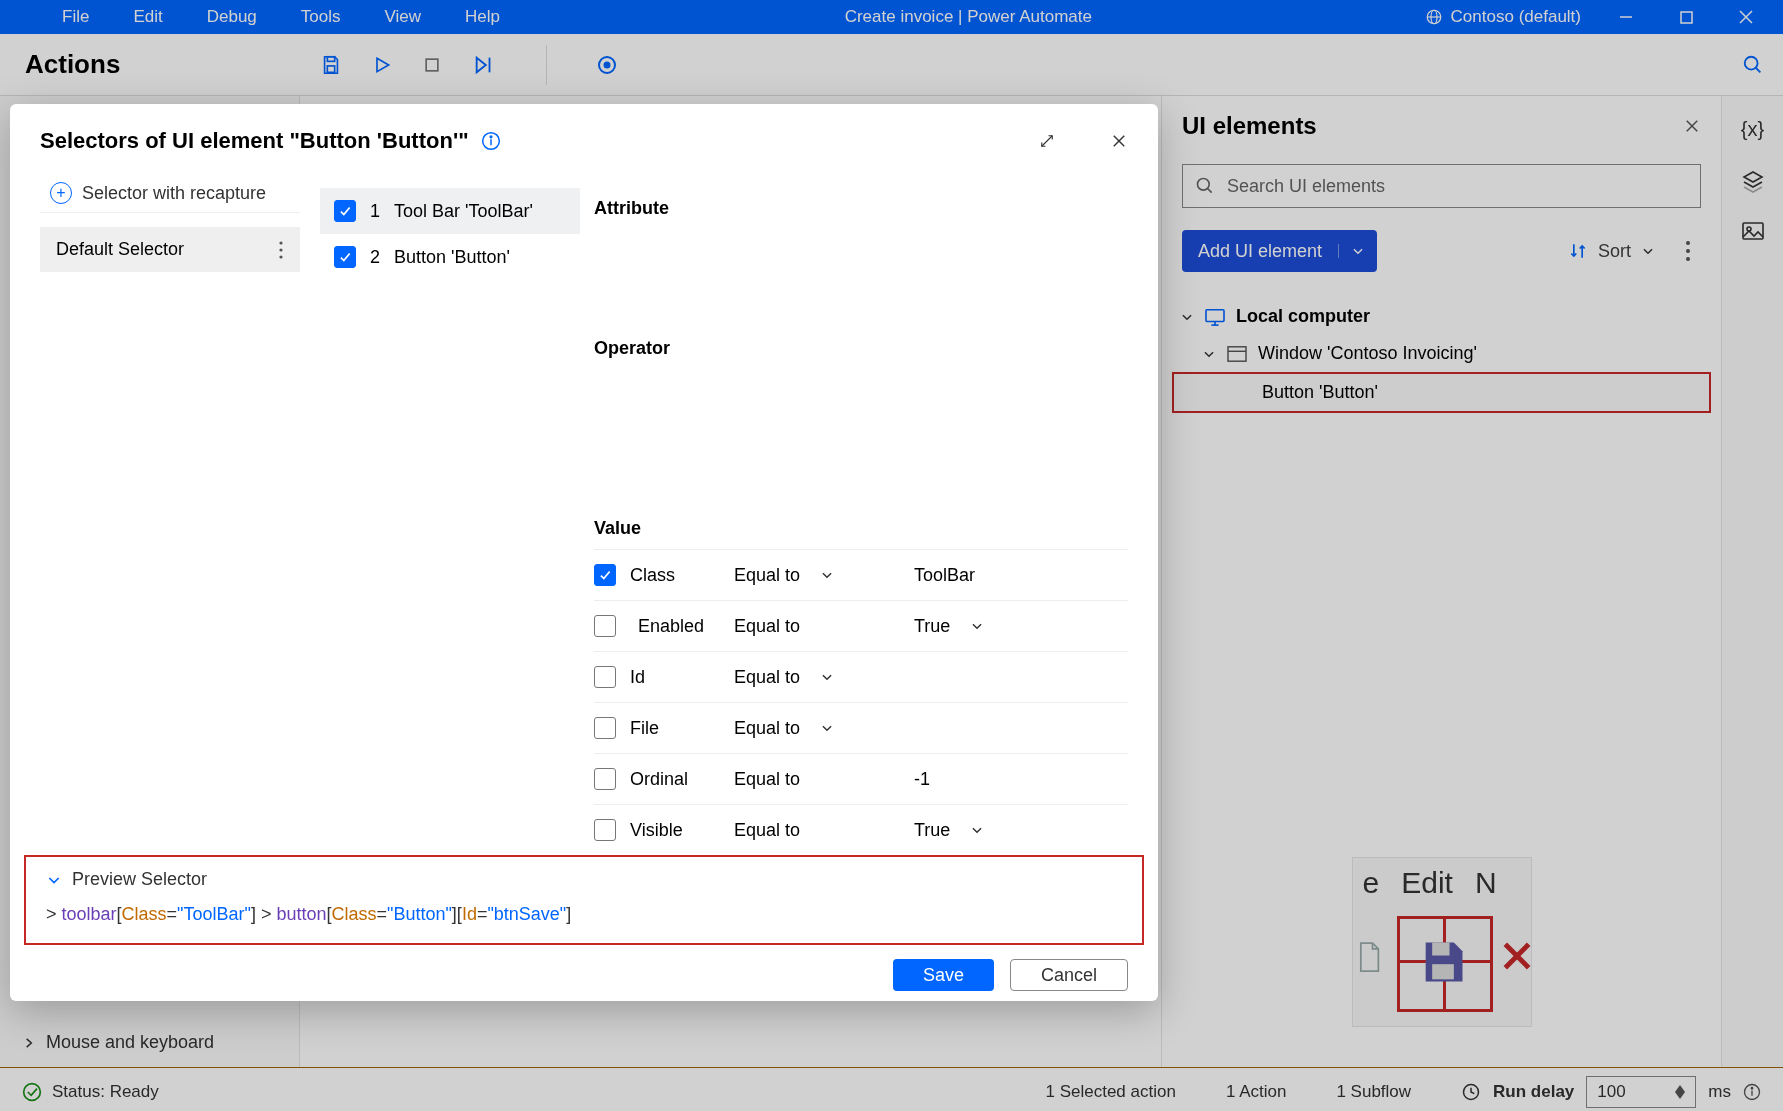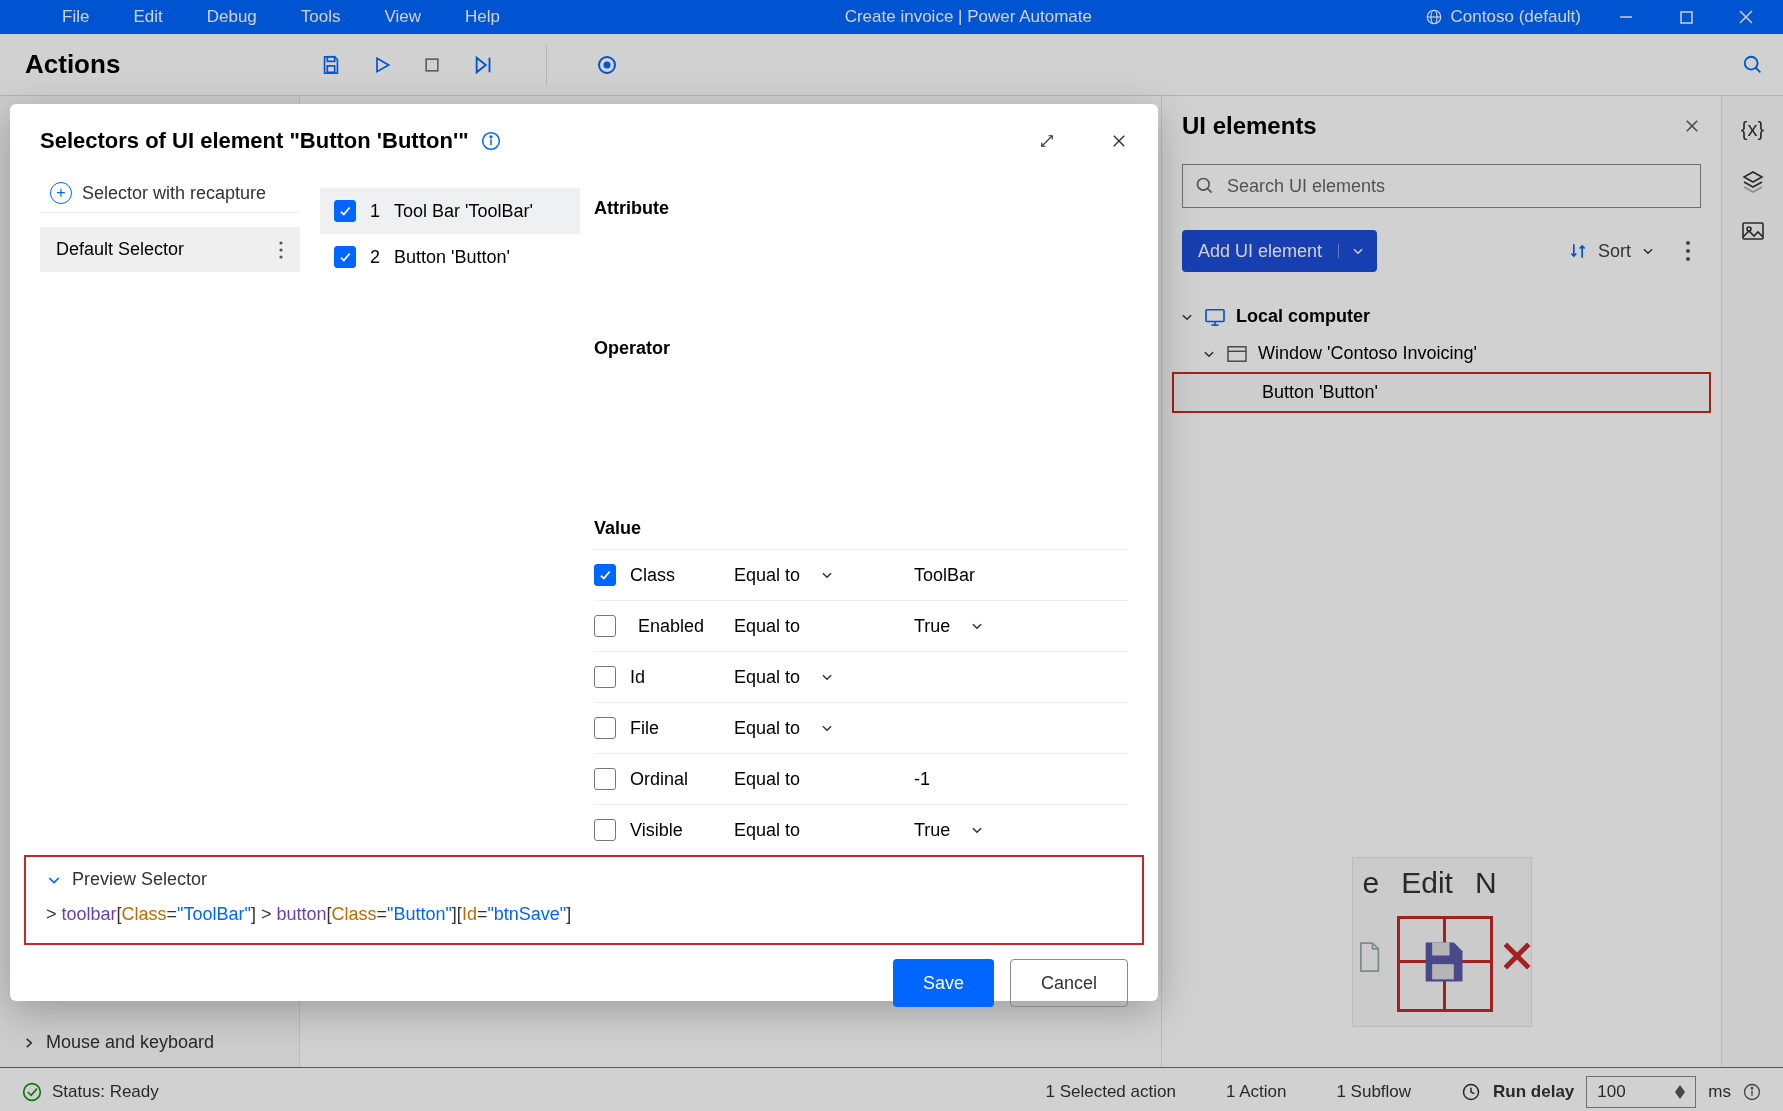--- a/index.html
+++ b/index.html
@@ -85,21 +85,21 @@
 
 .preview-box { margin: 0 14px 14px; border: 2.5px solid #c62828; padding: 12px 20px 18px; }
 .pv-head { display: flex; align-items: center; gap: 10px; color: #333; margin-bottom: 14px; }
 .pv-text { font-size: 18px; }
 .pv-text .t-elem { color: #6a3fb5; }
 .pv-text .t-attr { color: #c06a00; }
 .pv-text .t-val { color: #0066ff; }
 .pv-text .t-op { color: #333; }
 
 .dlg-foot { display: flex; justify-content: flex-end; gap: 16px; padding: 0 30px 26px; }
-.btn { height: 48px; padding: 0 30px; border-radius: 4px; display: flex; align-items: center; font-size: 18px; cursor: pointer; }
+.btn { height: 32px; padding: 0 30px; border-radius: 4px; display: flex; align-items: center; font-size: 18px; cursor: pointer; }
 .btn.primary { background: #0066ff; color: #fff; }
 .btn.secondary { border: 1px solid #888; color: #333; }
 
 svg { display: block; }
 .ico { color: #555; }
 </style>
 </head>
 <body>
 
 <div class="titlebar">

